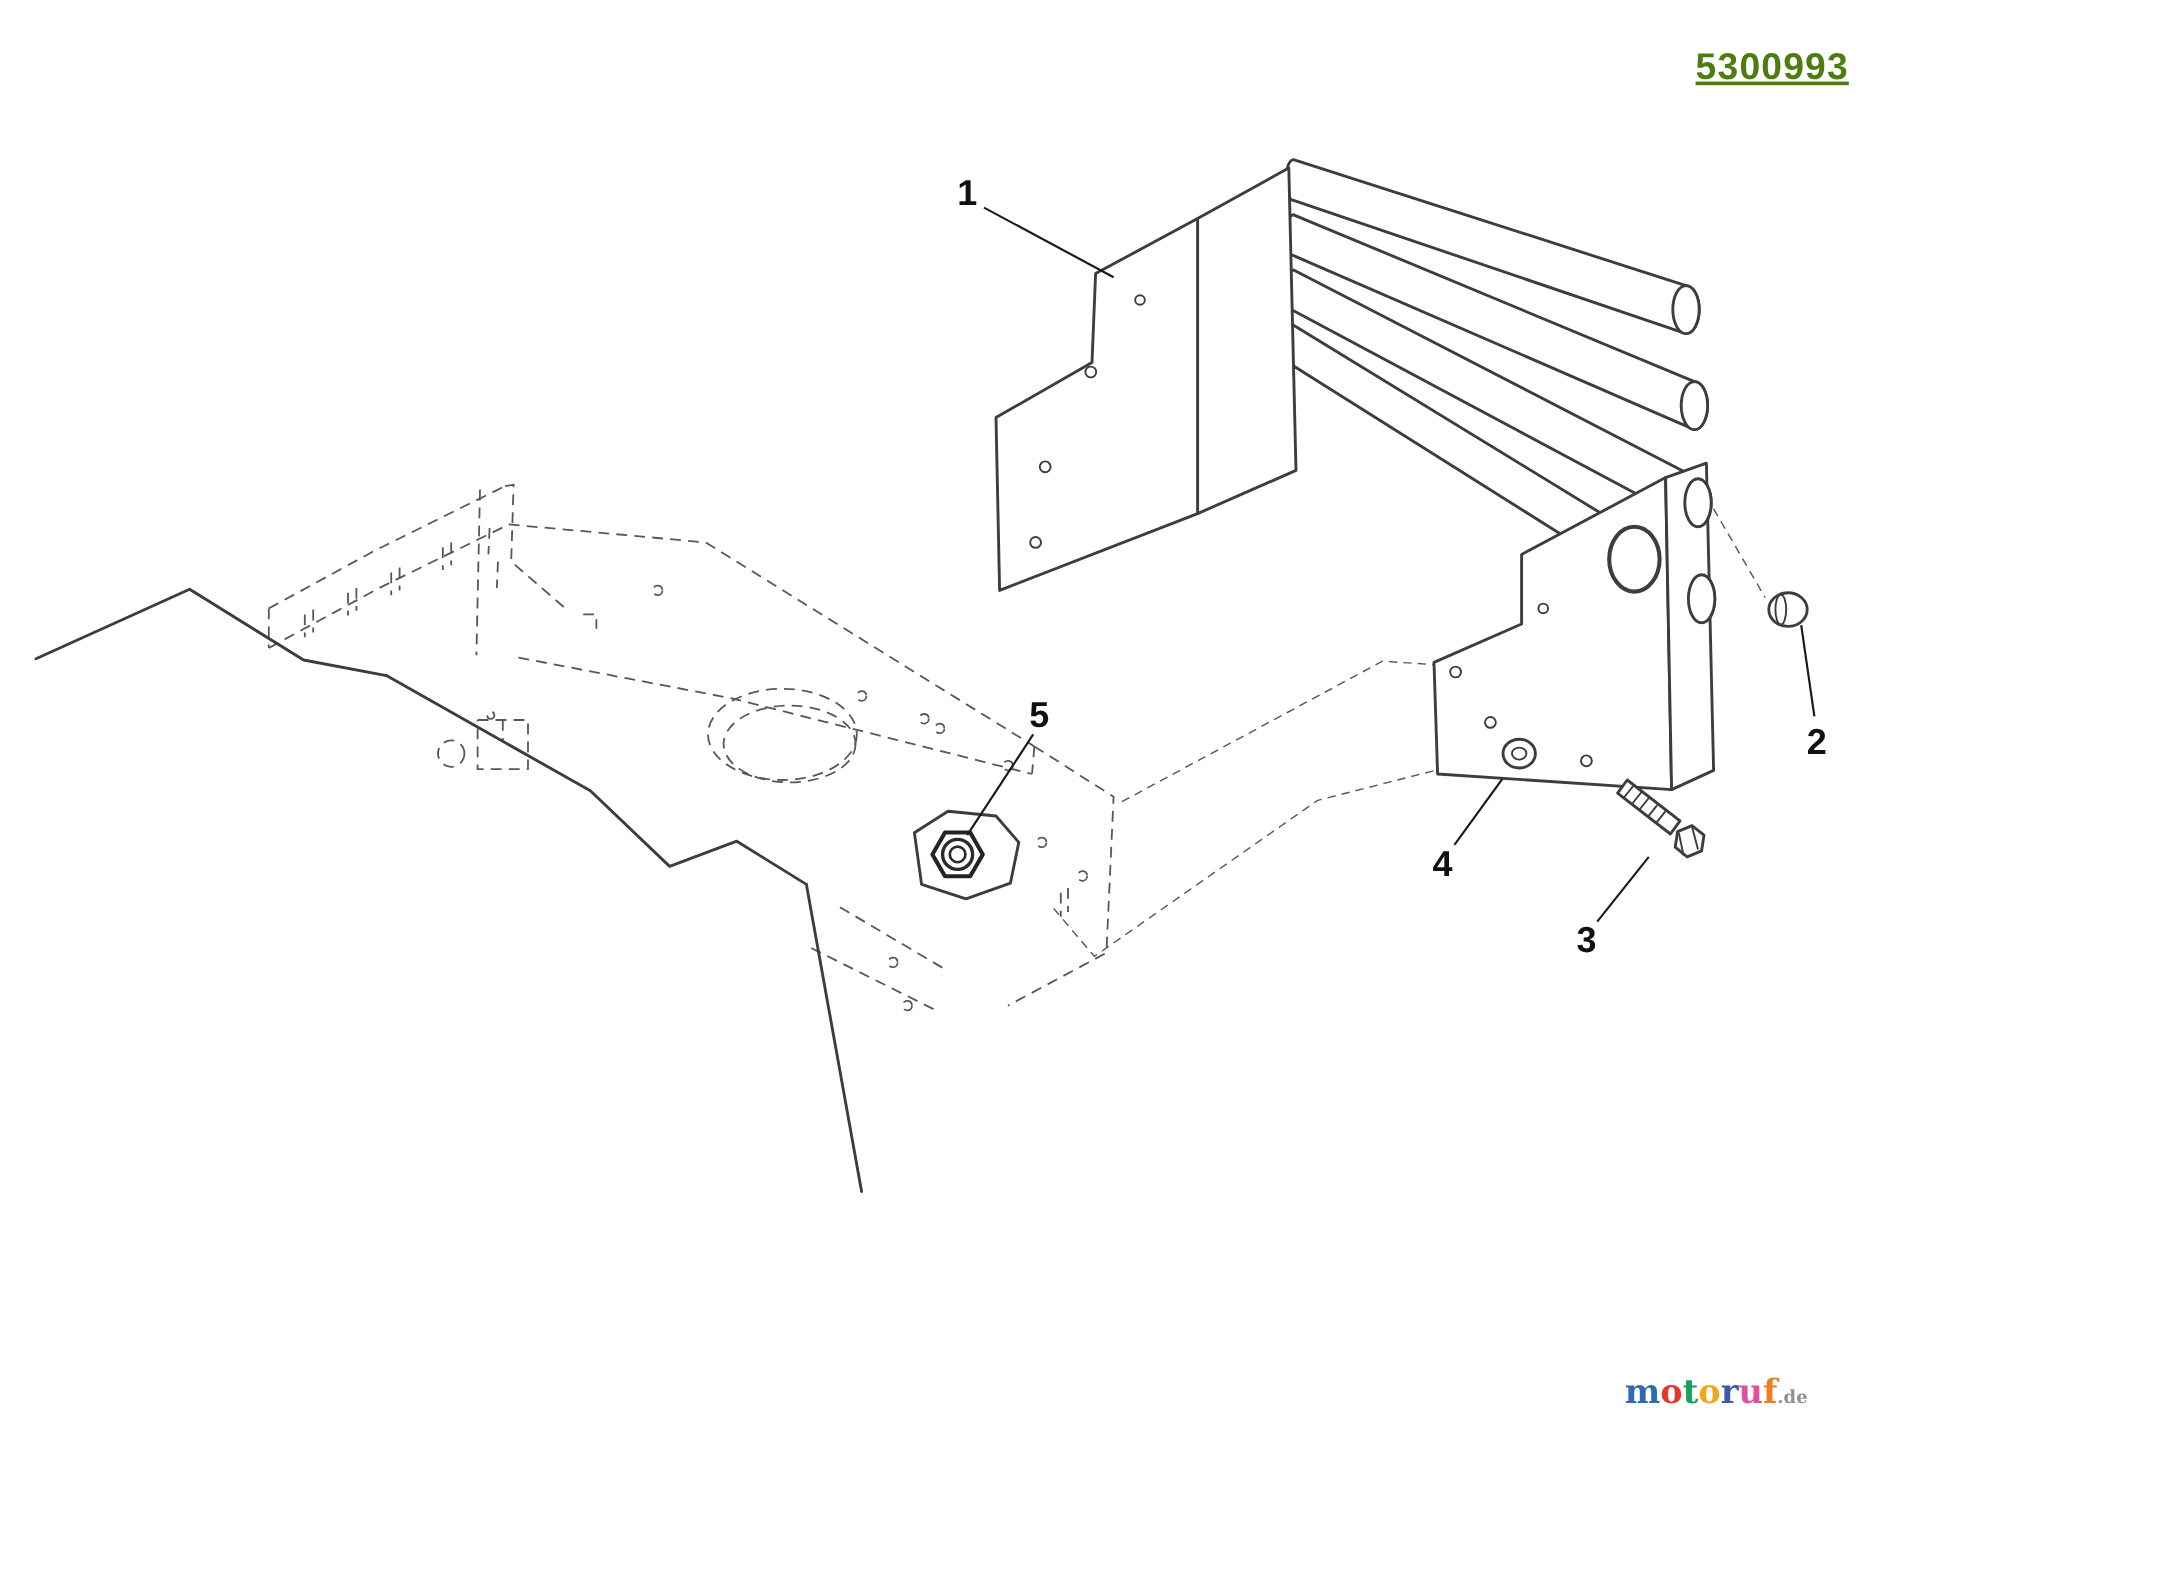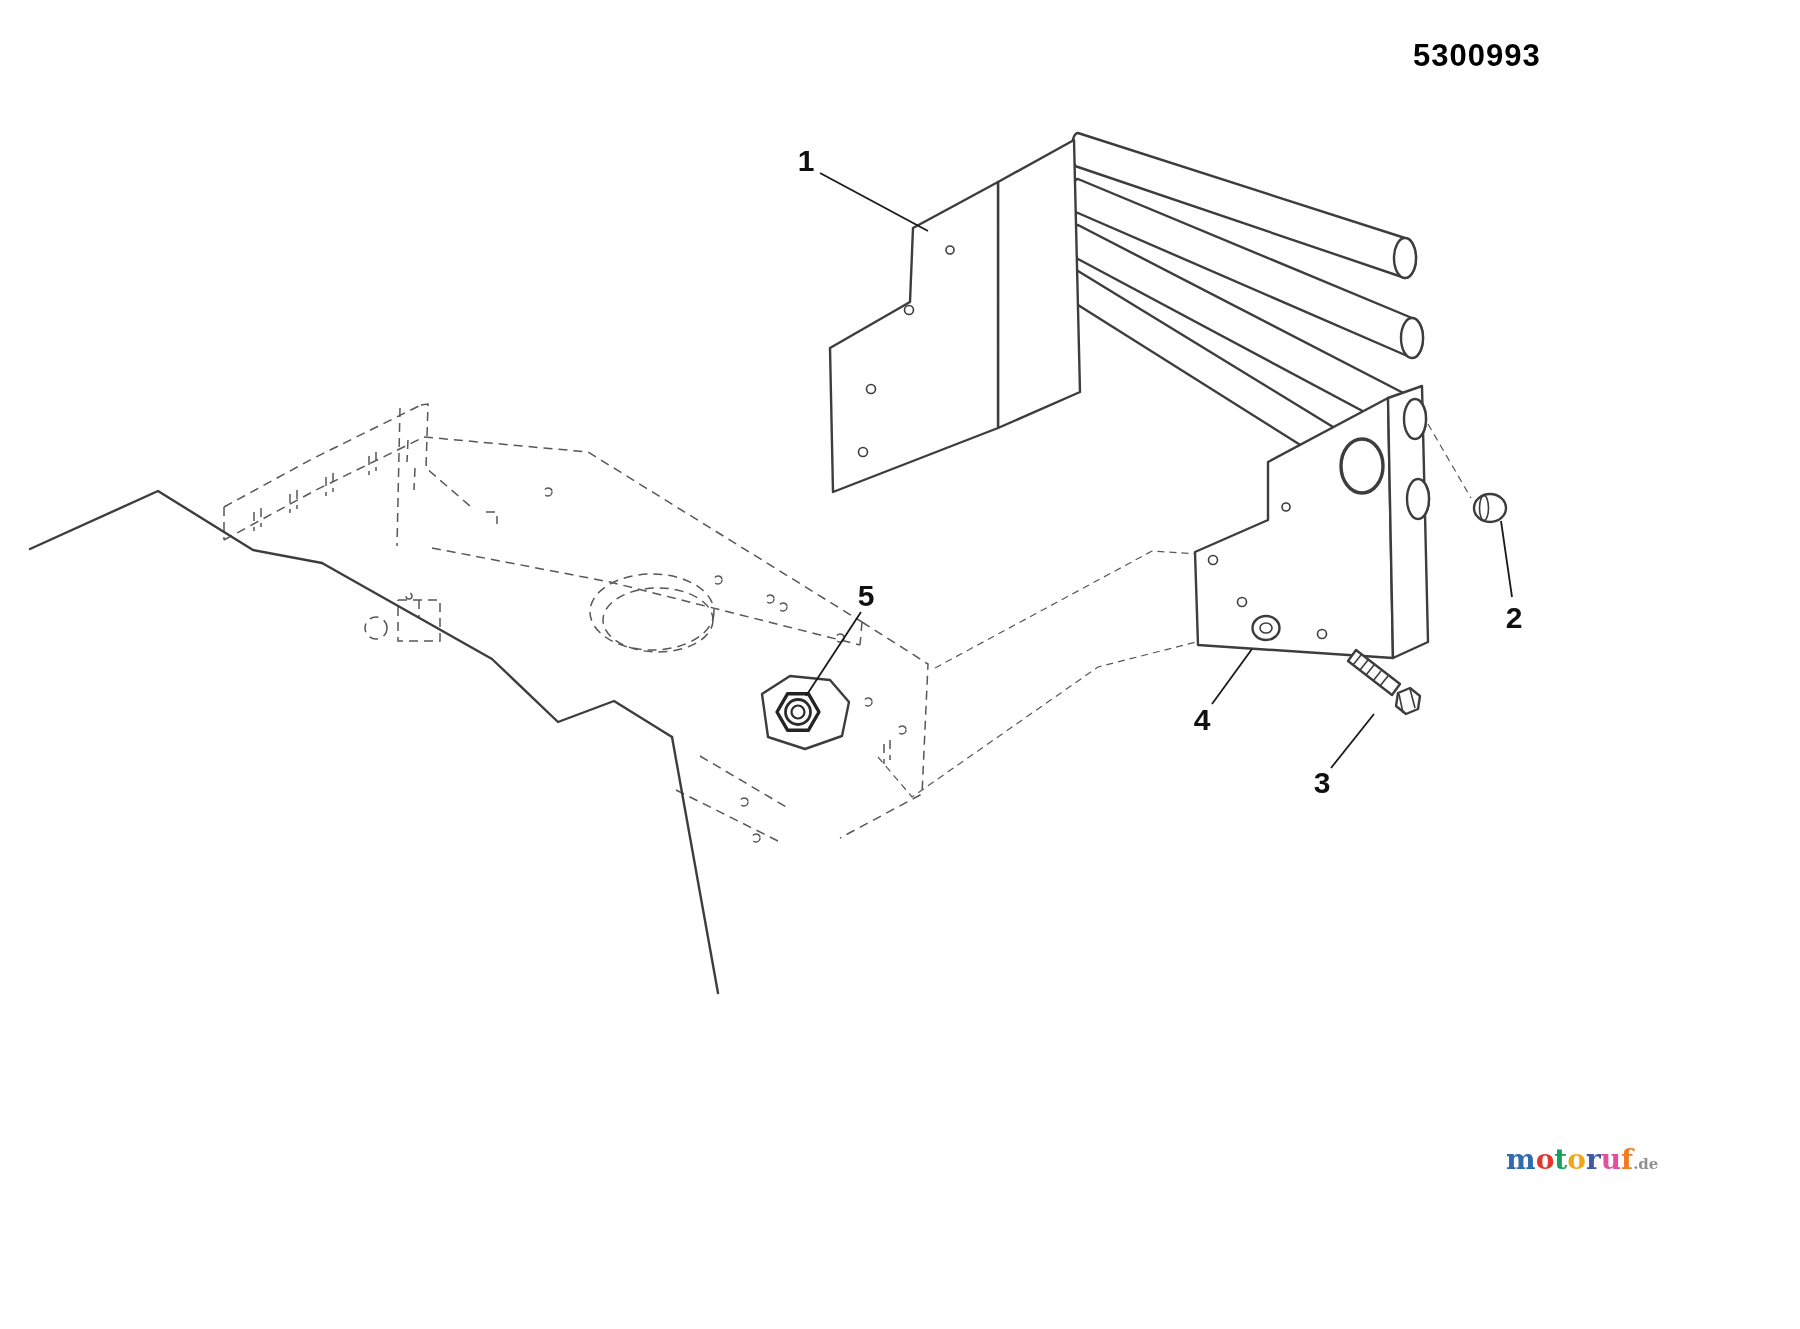--- a/index.html
+++ b/index.html
@@ -14,22 +14,22 @@
   .bold{stroke-width:3.4;}
   .d   {fill:none;stroke:#575757;stroke-width:1.5;stroke-dasharray:9 6;}
   .dthin{fill:none;stroke:#575757;stroke-width:1.2;stroke-dasharray:7 5;}
   .lead{stroke:#1a1a1a;stroke-width:1.8;}
   .callout-num{font:700 30px "Liberation Sans",sans-serif;fill:#101010;}
   .nuthex{fill:#ffffff;stroke:#242424;stroke-width:3.4;stroke-linejoin:round;}
   .nutc1{fill:#ffffff;stroke:#2b2b2b;stroke-width:2.8;}
   .nutc2{fill:none;stroke:#2b2b2b;stroke-width:2.2;}
 
   .part-number{position:absolute;left:1413px;top:38px;font:700 31px "Liberation Sans",sans-serif;
-               color:#000000;letter-spacing:1px;}
-  .logo{position:absolute;left:1506px;top:1146px;font:700 28px "DejaVu Serif",serif;
+               color:#4d7c0f;letter-spacing:1px;text-decoration:underline;}
+  .logo{position:absolute;left:1354px;top:1146px;font:700 28px "DejaVu Serif",serif;
         white-space:nowrap;line-height:1;}
   .logo .suffix{font-size:15px;font-weight:700;}
 </style>
 </head>
 <body>
 
 <div class="stage">
 
   <svg width="1800" height="1329" viewBox="0 0 1800 1329">
 

